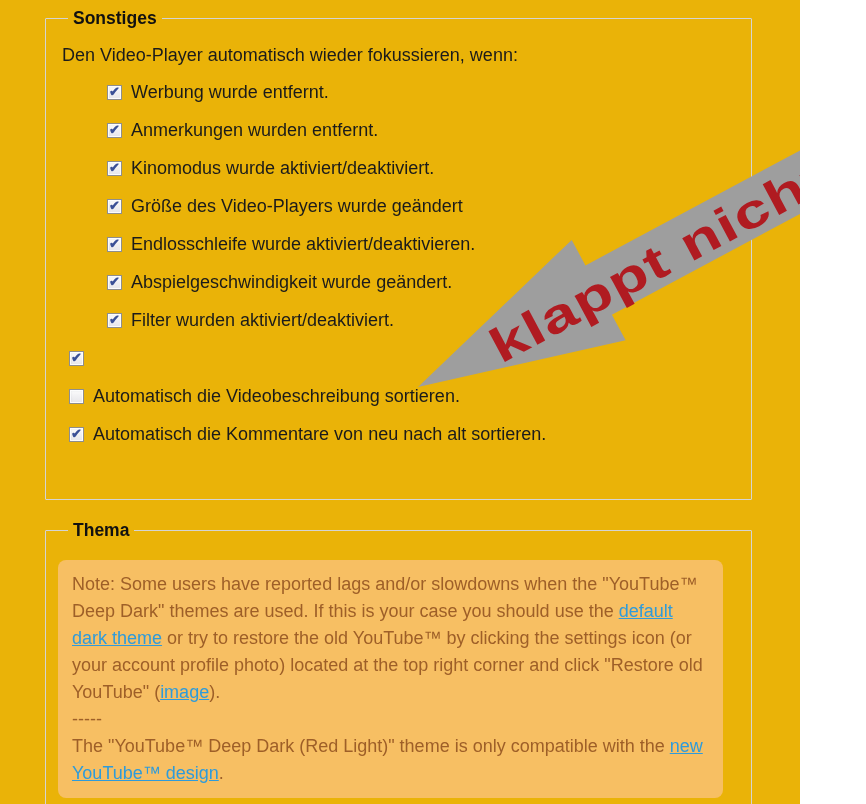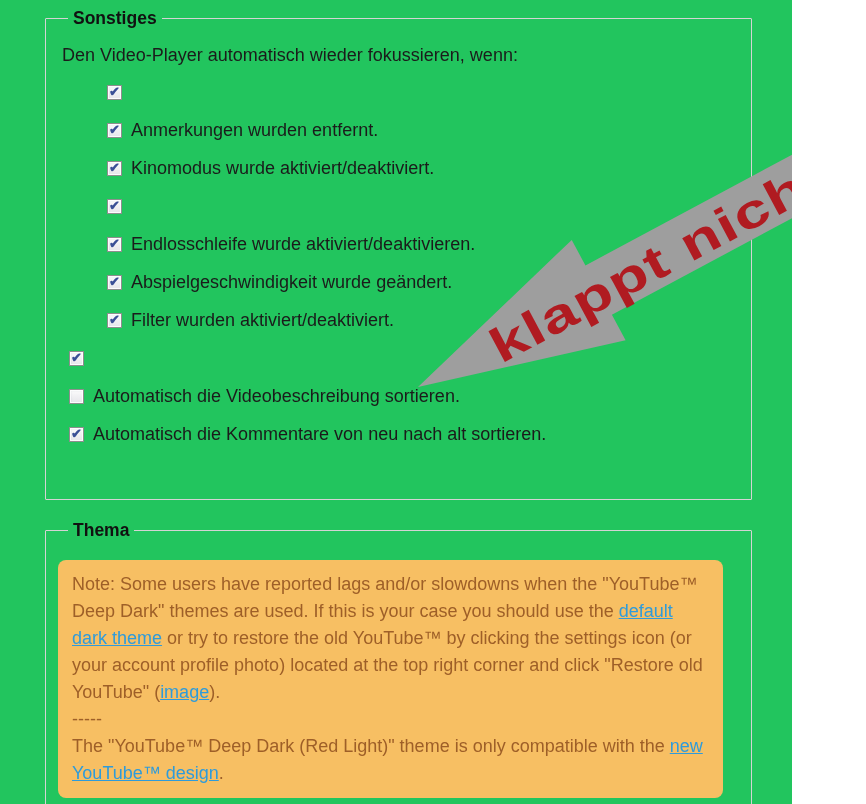--- a/index.html
+++ b/index.html
@@ -1,17 +1,17 @@
 <!DOCTYPE html>
 <html><head>
 <meta charset="utf-8">
 <style>
   html,body{margin:0;padding:0;background:#fff;}
   body{font-family:"Liberation Sans", sans-serif; color:#1b1b1b;}
-  .page{position:relative;width:792px;height:804px;overflow:hidden;background:#22c55e;}
+  .page{position:relative;width:792px;height:804px;overflow:hidden;background:#eab308;padding-left:8px;}
 
   fieldset.fs{
     position:absolute;margin:0;padding:12px;
     border:1px solid #d4d4d4;border-radius:1px;background:transparent;
     box-sizing:border-box;
   }
   fieldset.fs legend{
     margin-left:10px;padding:0 5px;font-weight:700;font-size:17.5px;color:#111;
   }
   .fs-sonstiges{left:45px;top:8px;width:707px;height:492px;}
@@ -52,40 +52,42 @@
 <div class="page">
 
   <fieldset class="fs fs-sonstiges">
     <legend>Sonstiges</legend>
     <p class="intro">Den Video-Player automatisch wieder fokussieren, wenn:</p>
     <div id="sonstiges-rows">
   <div class="row indent">
     <span class="cb checked">
             <span class="tick">✔</span>
           </span>
+    <span class="lbl">Werbung wurde entfernt.</span>
   </div>
 
   <div class="row indent">
     <span class="cb checked">
             <span class="tick">✔</span>
           </span>
     <span class="lbl">Anmerkungen wurden entfernt.</span>
   </div>
 
   <div class="row indent">
     <span class="cb checked">
             <span class="tick">✔</span>
           </span>
     <span class="lbl">Kinomodus wurde aktiviert/deaktiviert.</span>
   </div>
 
   <div class="row indent">
     <span class="cb checked">
             <span class="tick">✔</span>
           </span>
+    <span class="lbl">Größe des Video-Players wurde geändert</span>
   </div>
 
 
   <div class="row indent">
     <span class="cb checked">
             <span class="tick">✔</span>
           </span>
     <span class="lbl">Endlosschleife wurde aktiviert/deaktivieren.</span>
   </div>
 

